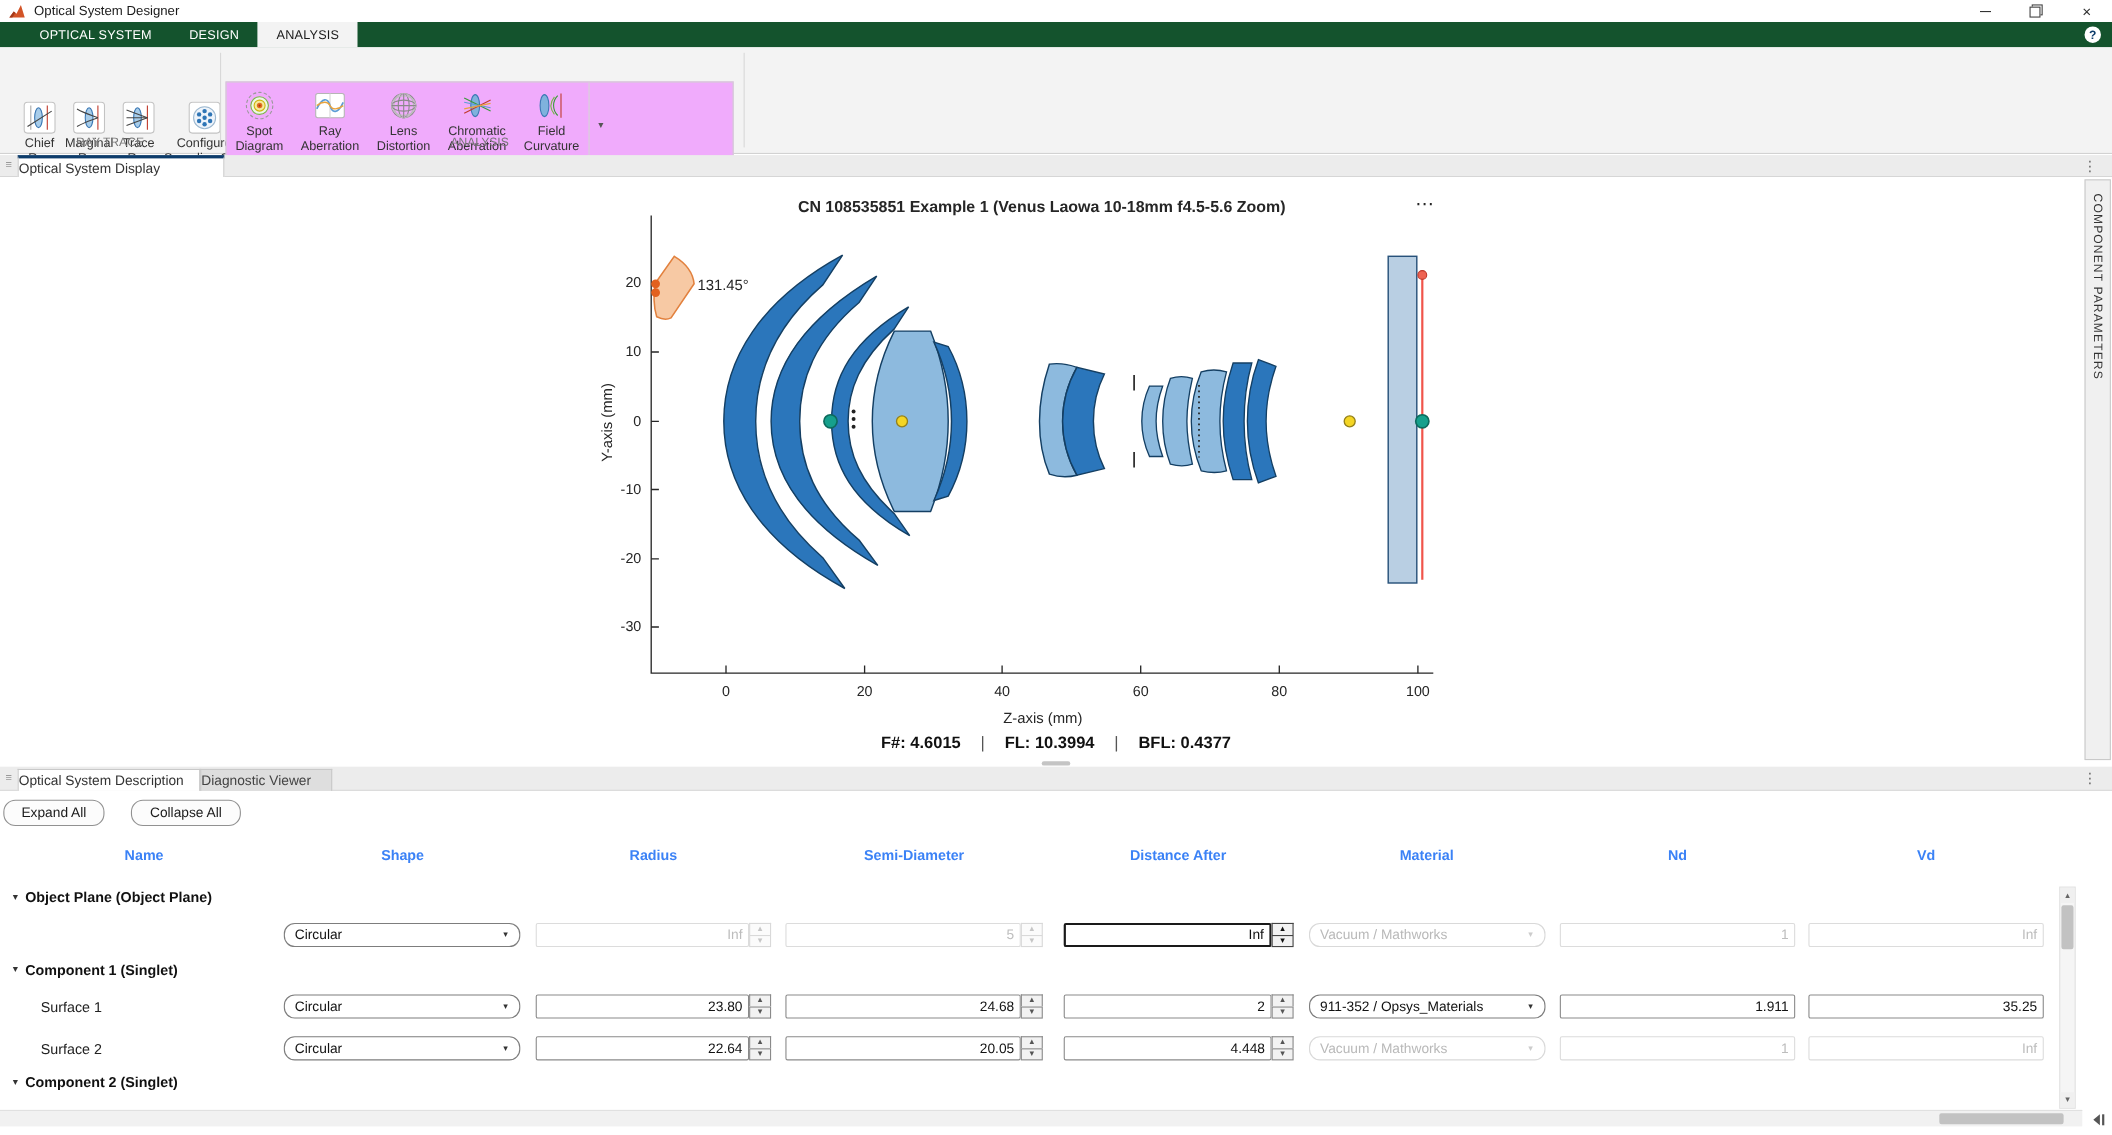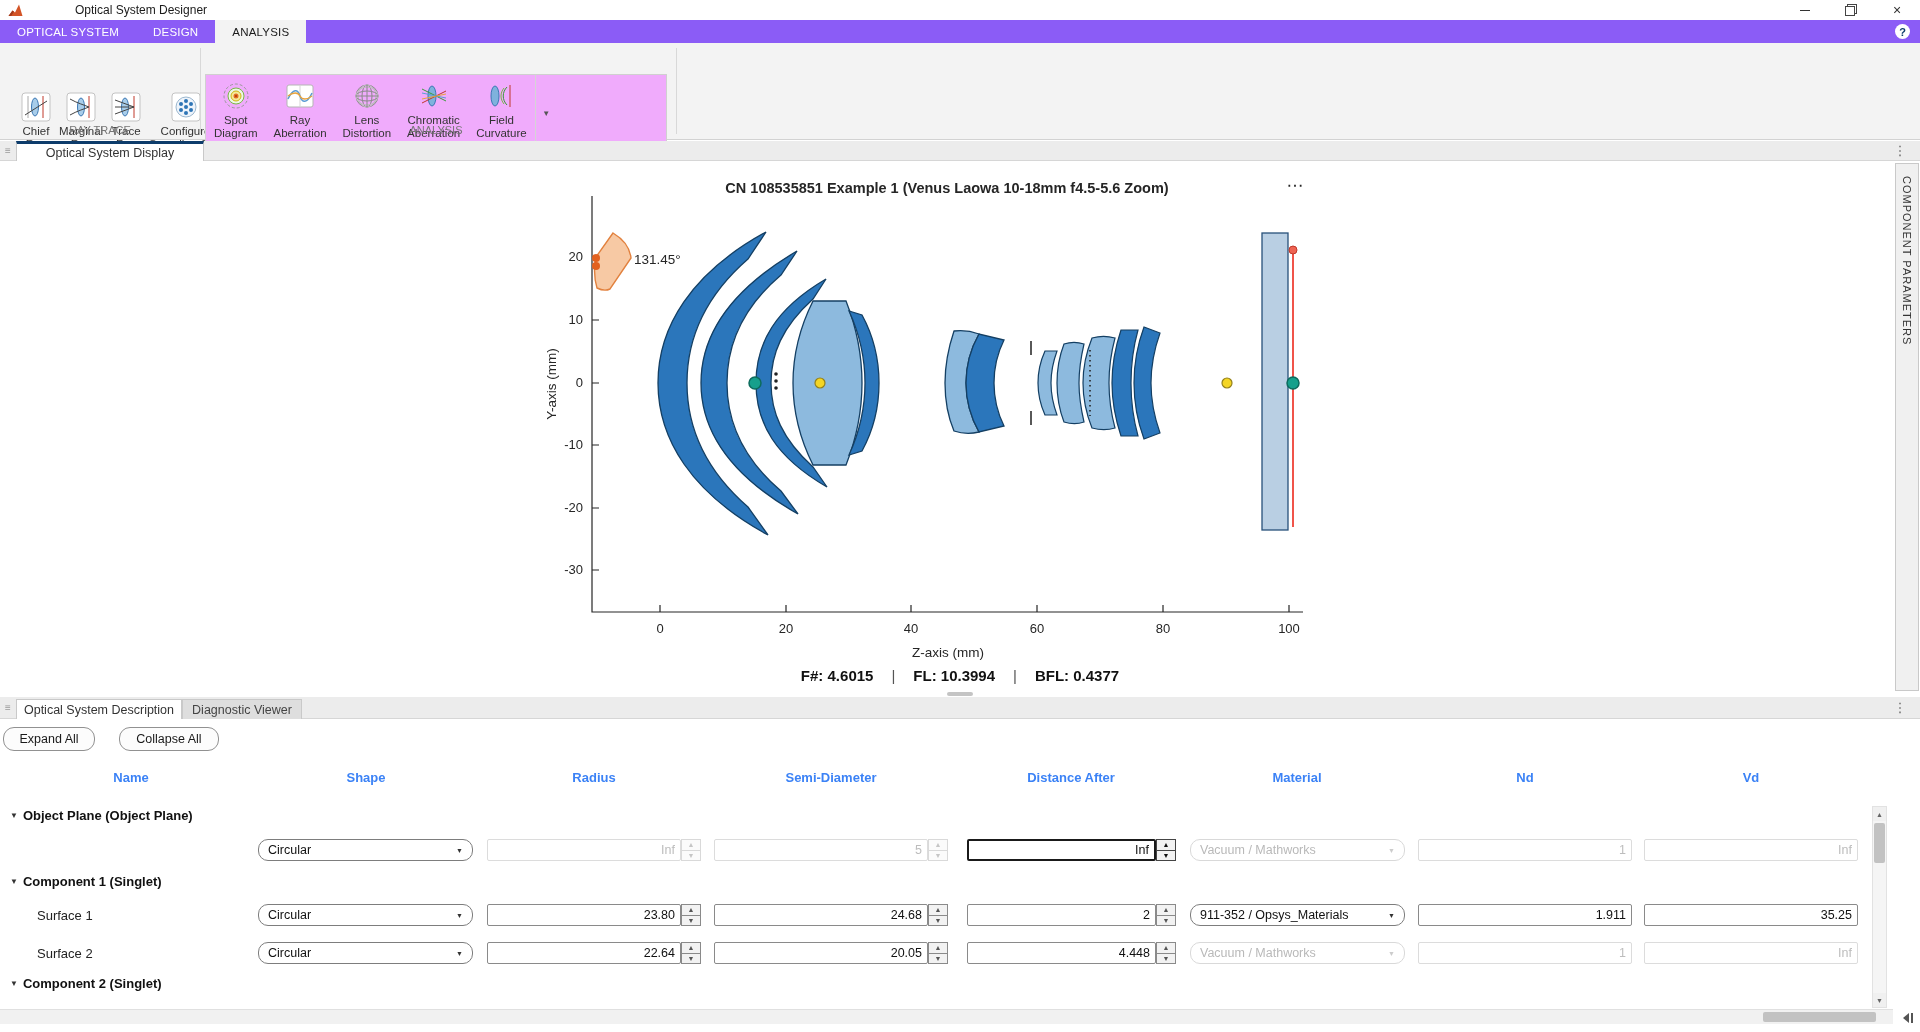--- a/index.html
+++ b/index.html
@@ -1,34 +1,34 @@
 <!DOCTYPE html>
 <html><head>
 <meta charset="utf-8">
 <style>
   * { box-sizing: border-box; margin:0; padding:0; }
   html,body { width:1920px; height:1032px; overflow:hidden; background:#fff;
               font-family:"Liberation Sans", sans-serif; color:#222; }
 
   
   .titlebar { position:absolute; left:0; top:0; width:1920px; height:20px; background:#fff;
-              display:flex; align-items:center;gap:44px; }
+              display:flex; align-items:center; }
   .logo { margin-left:8px; display:flex; align-items:center; }
   .wtitle { margin-left:8px; font-size:12px; color:#1a1a1a; }
   .winbtns { margin-left:auto; display:flex; height:20px; }
   .wb { width:46px; height:20px; display:flex; align-items:center; justify-content:center;
         font-size:14px; color:#333; }
   .minbar { width:10px; height:0; border-bottom:1px solid #333; display:inline-block; }
   .restore { width:12px; height:12px; position:relative; display:inline-block; }
   .restore::before { content:""; position:absolute; right:0; top:0; width:8px; height:8px; border:1px solid #444; }
   .restore::after  { content:""; position:absolute; left:0; bottom:0; width:8px; height:8px; border:1px solid #444; background:#fff; }
 
   
-  .ribbontabs { position:absolute; left:0; top:20px; width:1920px; height:23px; background:#8b5cf6;
-                display:flex; align-items:stretch; }
+  .ribbontabs { position:absolute; left:0; top:20px; width:1920px; height:23px; background:#14532d;
+                display:flex; align-items:stretch;padding-left:19px; }
   .rtab { padding:0 17px; display:flex; align-items:center; font-size:11.5px; letter-spacing:.2px;
           color:#fff; }
   .rtab.active { background:#f3f3f3; color:#1a1a1a; }
   .helpbtn { margin-left:auto; margin-right:10px; display:flex; align-items:center; }
   .helpcircle { width:15px; height:15px; border-radius:50%; background:#fff; color:#0d3c6b;
                 font-size:11px; font-weight:bold; display:flex; align-items:center; justify-content:center; }
 
   
   .toolbar { position:absolute; left:0; top:43px; width:1920px; height:97px; background:#f3f3f3;
              border-bottom:1px solid #d2d2d2; }
@@ -42,21 +42,21 @@
           border:1px solid #d0d0d0; display:flex; }
   .abox .tbtn { padding:0 8px; }
   .addown { width:22px; border-left:1px solid #d5d5d5; display:flex; align-items:center; justify-content:center;
             font-size:8px; color:#555; }
 
   
   .tabbar { position:absolute; left:0; width:1920px; height:20px; background:#ececec;
             border-bottom:1px solid #d6d6d6; display:flex; align-items:flex-end; }
   .tb1 { top:141px; } .tb2 { top:697px; height:22px; }
   .draghandle { align-self:center; width:16px; text-align:center; font-size:10px; color:#999; }
-  .doctab { height:20px; display:flex; align-items:center; justify-content:center; font-size:12.5px;
+  .doctab { height:20px; display:flex; align-items:center; font-size:12.5px;
             color:#333; background:#fff; border:1px solid #c9c9c9; border-bottom:none; position:relative; z-index:2; }
   .doctab.blue { border-top:3px solid #0d3c6b; width:188px; margin-bottom:-1px; }
   .doctab.plain { width:166px; margin-bottom:-1px; }
   .doctab.gray { width:120px; background:#dedede; color:#444; margin-bottom:-1px; }
   .tbmenu { margin-left:auto; align-self:center; width:40px; text-align:center; font-size:13px; color:#666; }
 
   
   .figure { position:absolute; left:0; top:161px; width:1920px; height:536px; background:#fff; }
   .plotsvg { position:absolute; left:0; top:0; width:1920px; height:534px; }
   .plotsvg text { font-family:"Liberation Sans", sans-serif; fill:#262626; }

